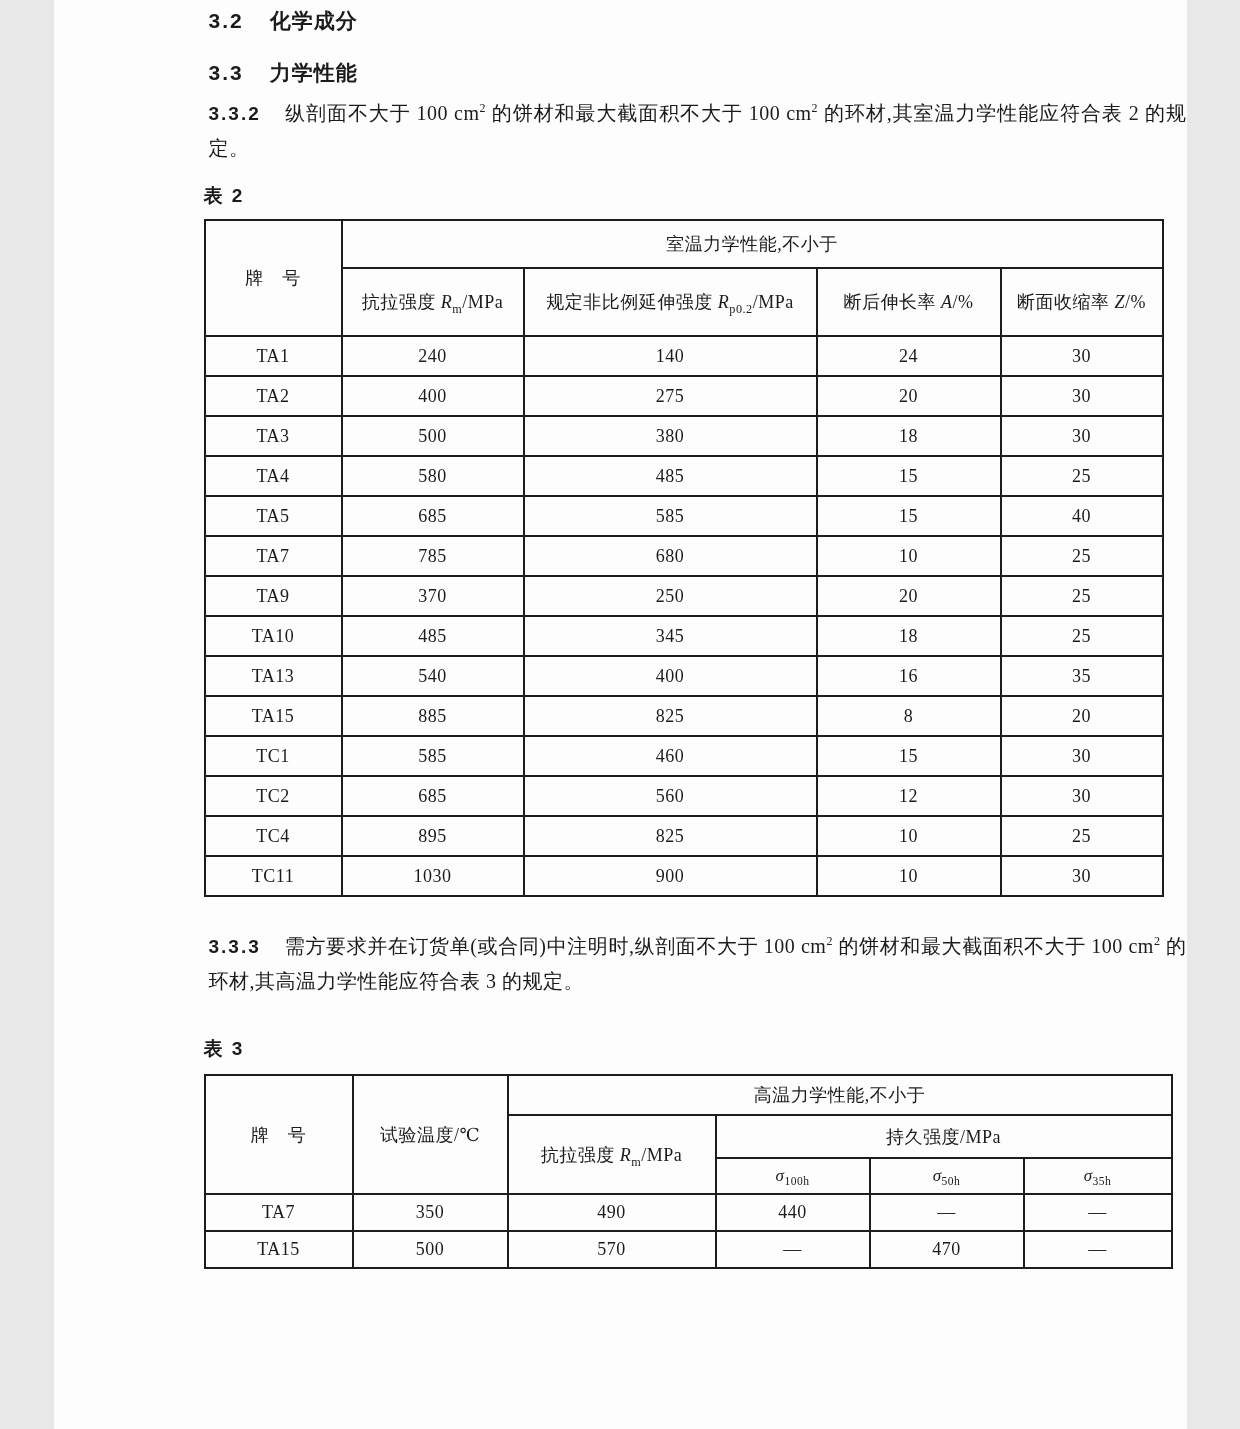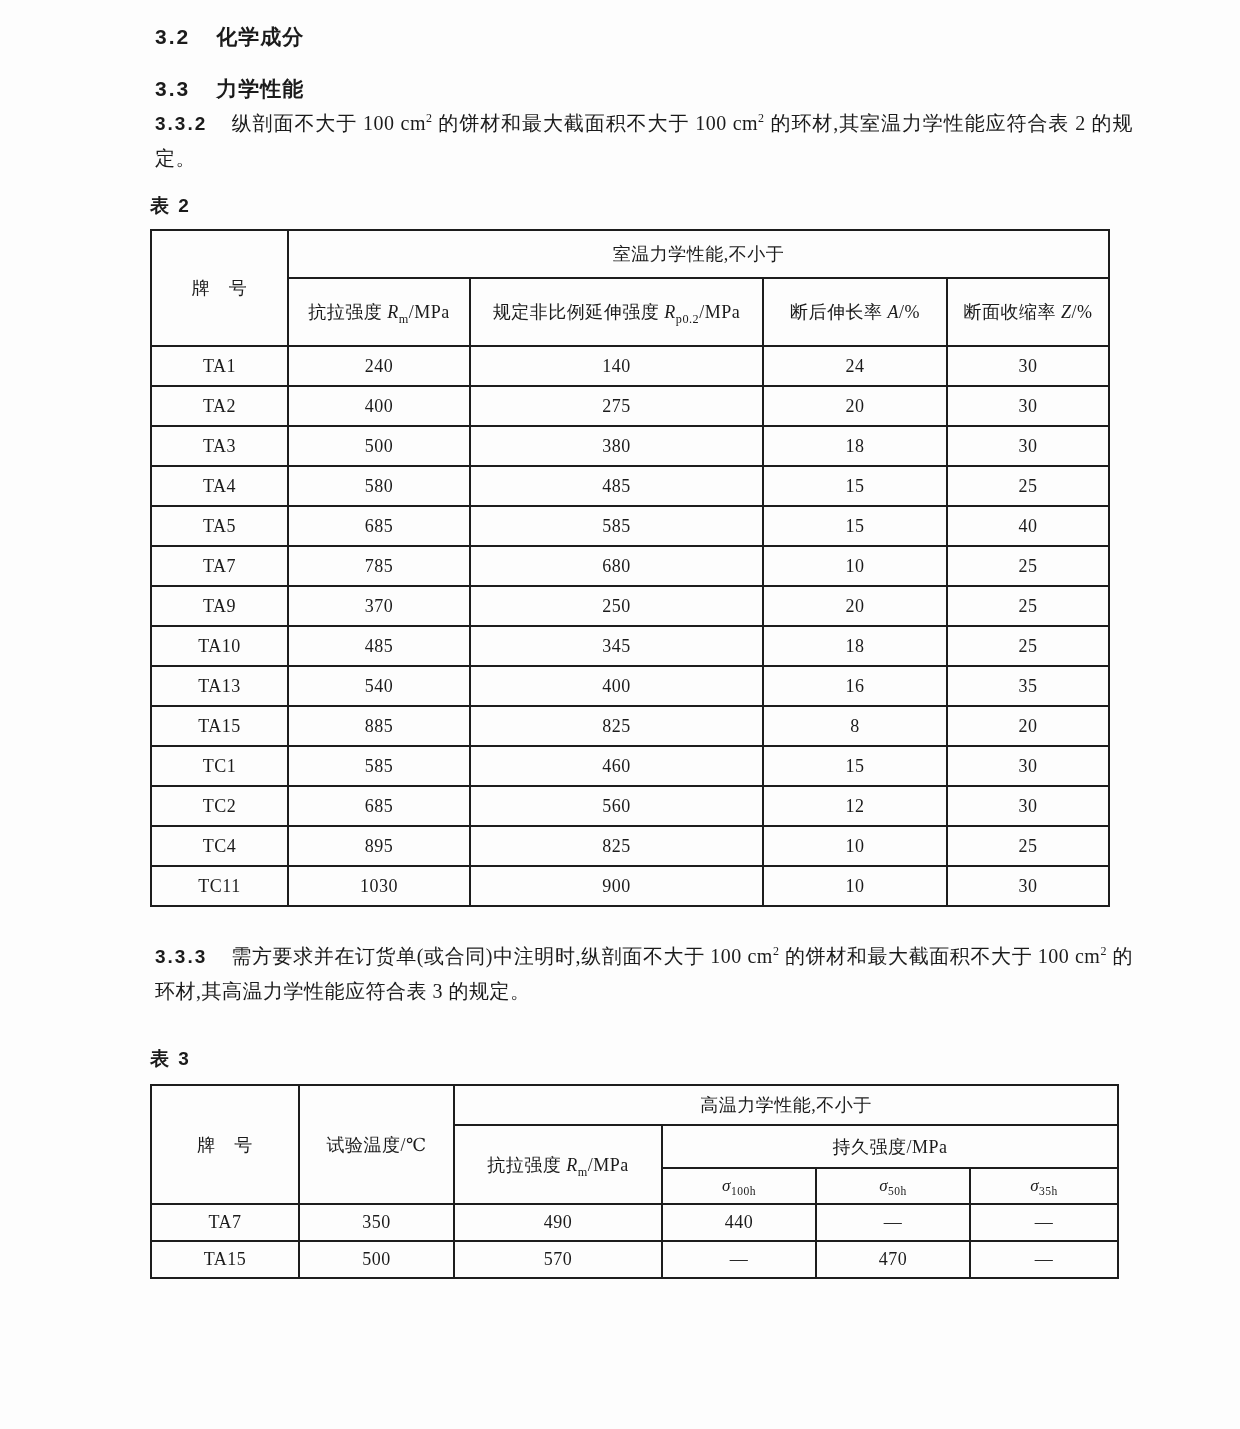--- a/index.html
+++ b/index.html
@@ -3,26 +3,26 @@
 <meta charset="utf-8">
 <style>
   html, body { margin: 0; padding: 0; }
   body {
     background: #e8e8e8;
     font-family: "Liberation Serif", "DejaVu Serif", serif;
     color: #1b1b1b;
   }
   .page {
     position: relative;
-    width: 1240px;
+    width: 1133px;
     height: 1429px;
     margin: 0 auto;
     background: #fdfdfd;
     overflow: hidden;
-    padding-top: 22px;
+    padding-top: 6px;
     box-sizing: border-box;
   }
   
   .sec-heading {
     margin: 0 0 0 155px;
     font-family: "Liberation Sans", "DejaVu Sans", sans-serif;
     font-weight: 700;
     font-size: 21px;
     line-height: 30px;
     letter-spacing: 1px;
@@ -41,21 +41,21 @@
     font-weight: 700;
     font-size: 19px;
     margin-right: 24px;
     letter-spacing: 2px;
   }
   .para sup { font-size: 60%; line-height: 0; }
   .mt24 { margin-top: 24px; }
   .mt6  { margin-top: 6px; }
   .mt22 { margin-top: 22px; }
   .mt16 { margin-top: 16px; }
-  .mt2  { margin-top: 2px; }
+  .mt2  { margin-top: 8px; }
   .mt32 { margin-top: 32px; }
   
   .tbl-caption {
     margin: 16px 0 0 150px;
     width: 958px;
     text-align: left;
     font-family: "Liberation Sans", "DejaVu Sans", sans-serif;
     font-weight: 700;
     font-size: 19px;
     line-height: 30px;

